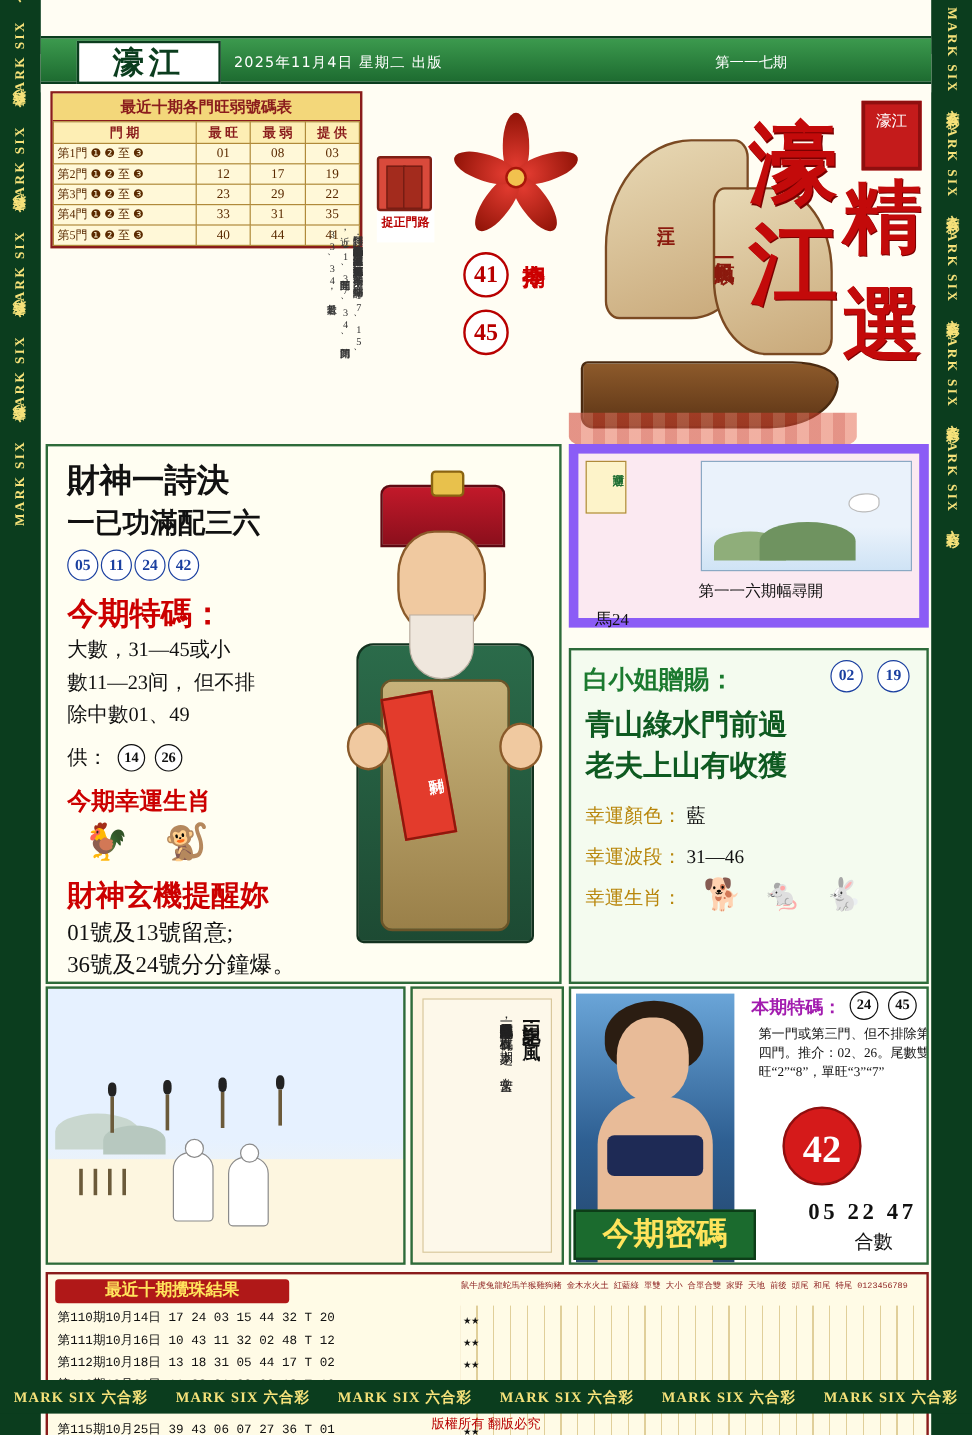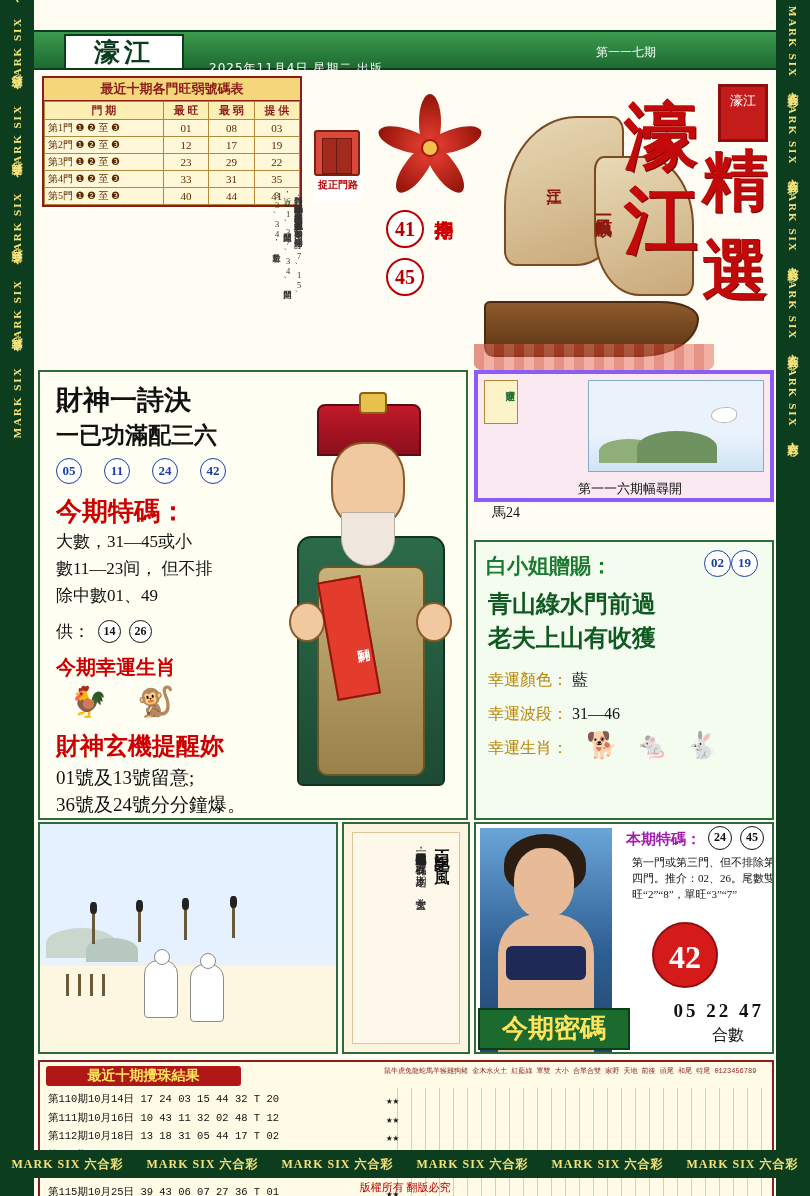--- a/index.html
+++ b/index.html
@@ -59,22 +59,22 @@
     background:#fff;
     border:2px solid #0b3d1e;
     display:flex; align-items:center; justify-content:center;
   }
   .logo-box span {
     font-family:"Liberation Serif", serif;
     font-weight:bold; font-size:26px; color:#0b3d1e;
     letter-spacing:4px;
   }
   .mast-date {
-    position:absolute; left:175px; top:12px;
-    color:#fff; font-size:12px; letter-spacing:1px;margin-top:16px;
+    position:absolute; left:161px; top:12px;
+    color:#fff; font-size:12px; letter-spacing:1px;
   }
   .mast-issue {
     position:absolute; right:120px; top:12px;
     color:#fff; font-size:12px;
   }
   
   .content { position:absolute; left:34px; right:34px; top:70px; bottom:46px; }
 
   
   .hot-table {
@@ -228,21 +228,21 @@
   .cs-title {
     position:absolute; left:16px; top:10px;
     font-family:"Liberation Serif", serif; font-weight:bold;
     font-size:27px; color:#111;
   }
   .cs-sub {
     position:absolute; left:16px; top:48px;
     font-family:"Liberation Serif", serif; font-weight:bold;
     font-size:23px; color:#111;
   }
-  .cs-balls { position:absolute; left:16px; top:86px; display:flex; gap:22px;align-items:center; }
+  .cs-balls { position:absolute; left:16px; top:86px; display:flex; gap:2px;align-items:center; }
   .sball {
     width:26px; height:26px; border-radius:50%;
     border:1.5px solid #1a3fa0; color:#1a3fa0; background:#fff;
     font-family:"Liberation Serif", serif; font-size:13px;
     text-align:center; line-height:23px; font-weight:bold;
   }
   .cs-red {
     position:absolute; left:16px; top:122px;
     font-family:Liberation Serif, serif; font-weight:bold;
     font-size:26px; color:#c00;
@@ -298,22 +298,22 @@
     background:#e33b2c; border:2px solid #8f170c; transform:rotate(-10deg);
     color:#fff; font-family:"Liberation Serif", serif; font-size:13px;
     writing-mode:vertical-rl; text-orientation:upright; text-align:center; padding-top:6px;}
   .d-hand-l { position:absolute; left:6px; top:206px; width:36px; height:40px;
     background:#f0c9a0; border:2px solid #8a5a2a; border-radius:50%;}
   .d-hand-r { position:absolute; right:6px; top:206px; width:36px; height:40px;
     background:#f0c9a0; border:2px solid #8a5a2a; border-radius:50%;}
 
   
   .scene {
-    left:440px; top:300px; width:300px; height:132px;
-    background:#fbe9f1; border:4px solid #8b5cf6;
+    left:440px; top:300px; width:300px; height:153px;
+    background:#fbe9f1; border:8px solid #8b5cf6;
   }
   .scene .flag{
     position:absolute; left:6px; top:6px; width:34px; height:44px;
     background:#fdf3c9; border:1px solid #b08a3a;
     font-family:"Liberation Serif", serif; font-size:10px; color:#1a6b2f;
     writing-mode:vertical-rl; text-orientation:upright; padding:2px 0 0 3px;
   }
   .scene .pic{
     position:absolute; right:6px; top:6px; width:176px; height:92px;
     background:linear-gradient(180deg,#eaf2fb 60%,#cfe3f5);
@@ -332,21 +332,21 @@
   }
 
   .bai {
     left:440px; top:470px; width:300px; height:280px;
     background:#f4fbef; border:2px solid #2e6b3a;
   }
   .bai-title{
     position:absolute; left:10px; top:10px;
     font-family:"Liberation Serif", serif; font-weight:bold; font-size:21px; color:#1b7a2f;
   }
-  .bai-balls{position:absolute; right:14px; top:8px; display:flex; gap:0;}
+  .bai-balls{position:absolute; right:14px; top:8px; display:flex; gap:12px;}
   .bball{
     width:27px;height:27px;border-radius:50%;
     border:1.5px solid #1a3fa0;color:#1a3fa0;background:#fff;
     font-family:"Liberation Serif", serif;font-size:13px;text-align:center;line-height:24px;font-weight:bold;
   }
   .bai-l1{position:absolute;left:12px;top:46px;font-family:"Liberation Serif", serif;font-weight:bold;font-size:24px;color:#0e5a21;}
   .bai-l2{position:absolute;left:12px;top:80px;font-family:"Liberation Serif", serif;font-weight:bold;font-size:24px;color:#0e5a21;}
   .bai-row{position:absolute;left:12px;font-family:"Liberation Serif", serif;font-size:16px;color:#b8860b;}
   .bai-row .v{color:#111;}
   .r1{top:128px;} .r2{top:162px;} .r3{top:196px;}

